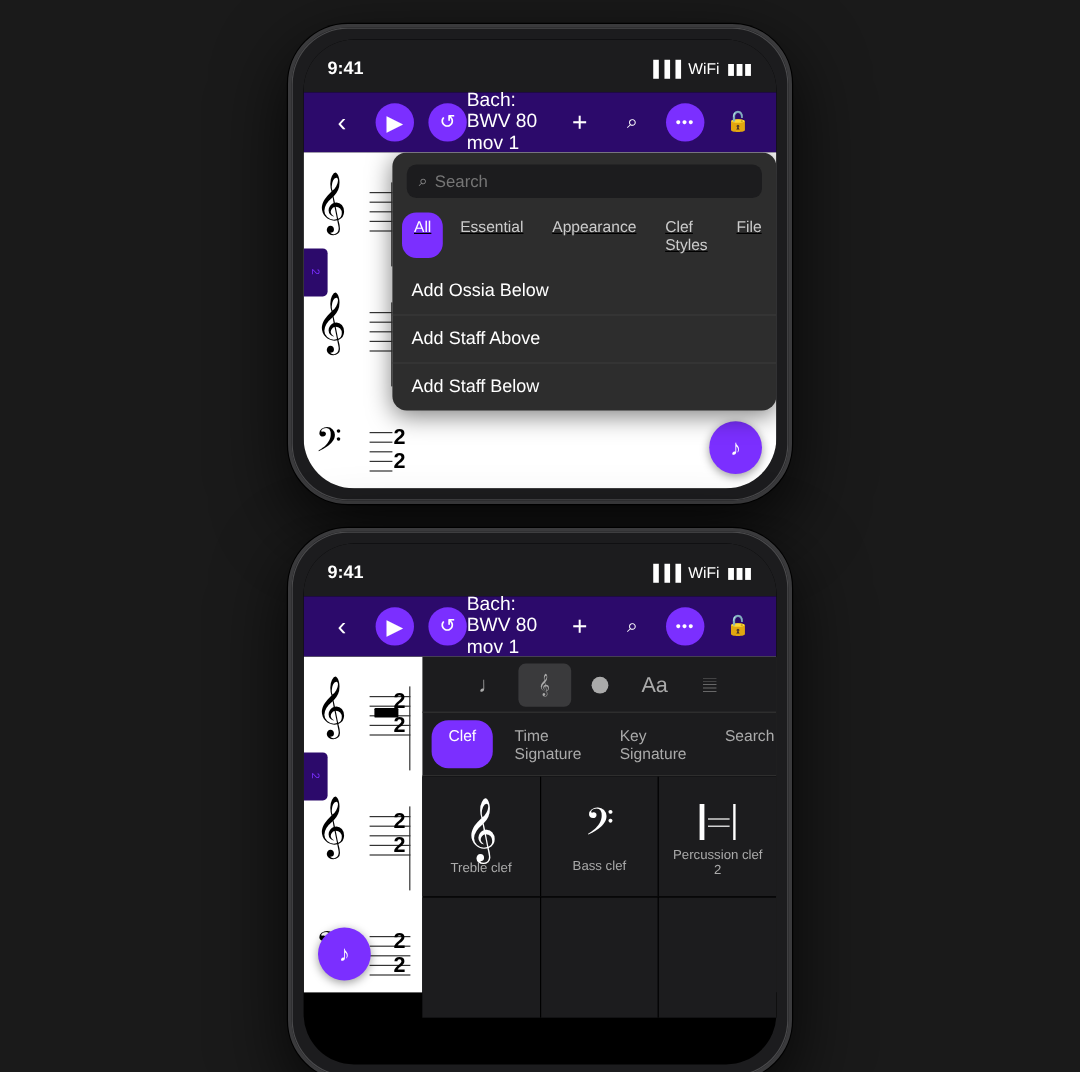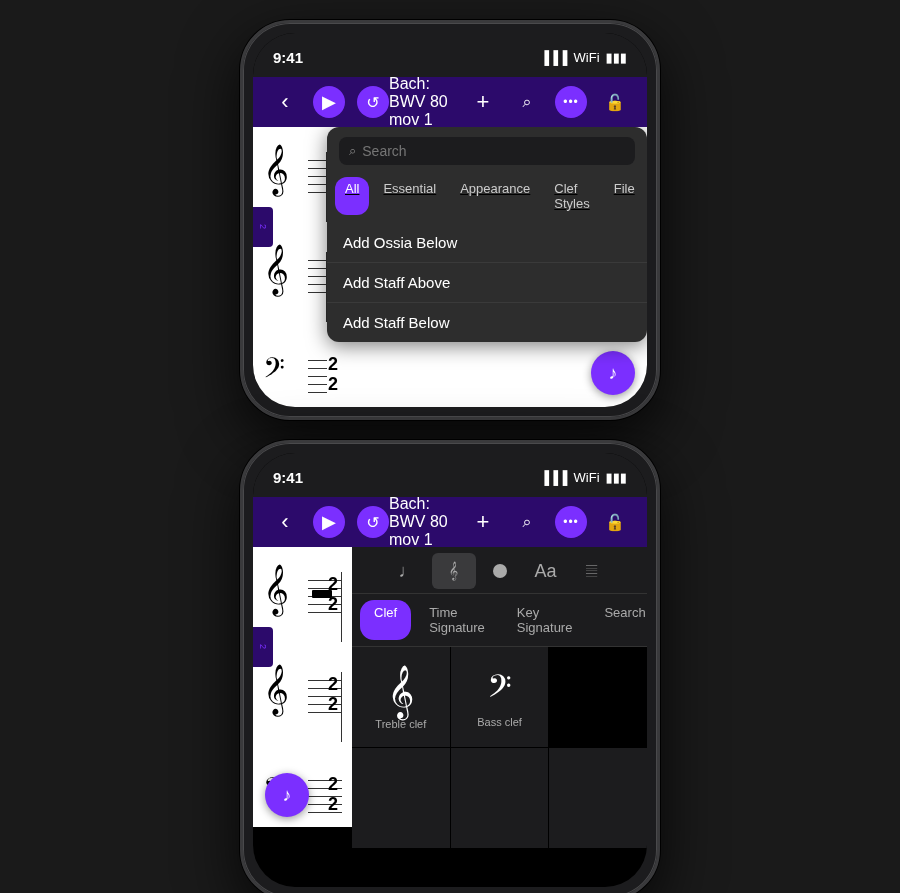--- a/index.html
+++ b/index.html
@@ -502,20 +502,31 @@
           </div>
 
           <div class="clef-cell">
             <div style="font-size:38px; color:#fff; line-height:1.1; margin-bottom:4px;">𝄢</div>
             <div class="clef-label">Bass clef</div>
           </div>
 
 
 
 
+          <div class="clef-cell">
+            <div style="color:#fff; margin-bottom:4px; display:flex; gap:3px; align-items:center; height:36px;">
+              <div style="width:4px; height:30px; background:#fff;"></div>
+              <div style="width:18px; height:30px; display:flex; flex-direction:column; gap:5px; justify-content:center;">
+                <div style="height:1px; background:#fff;"></div>
+                <div style="height:1px; background:#fff;"></div>
+              </div>
+              <div style="width:2px; height:30px; background:#fff;"></div>
+            </div>
+            <div class="clef-label">Percussion clef 2</div>
+          </div>
         </div>
 
         <div style="display:flex; background:#000; gap:1px; padding-top:1px;">
           <div class="clef-cell" style="flex:1;">
 
             <div class="clef-label"></div>
           </div>
           <div class="clef-cell" style="flex:1;">
             <div style="display:flex; gap:2px; align-items:center; height:30px;">
               

